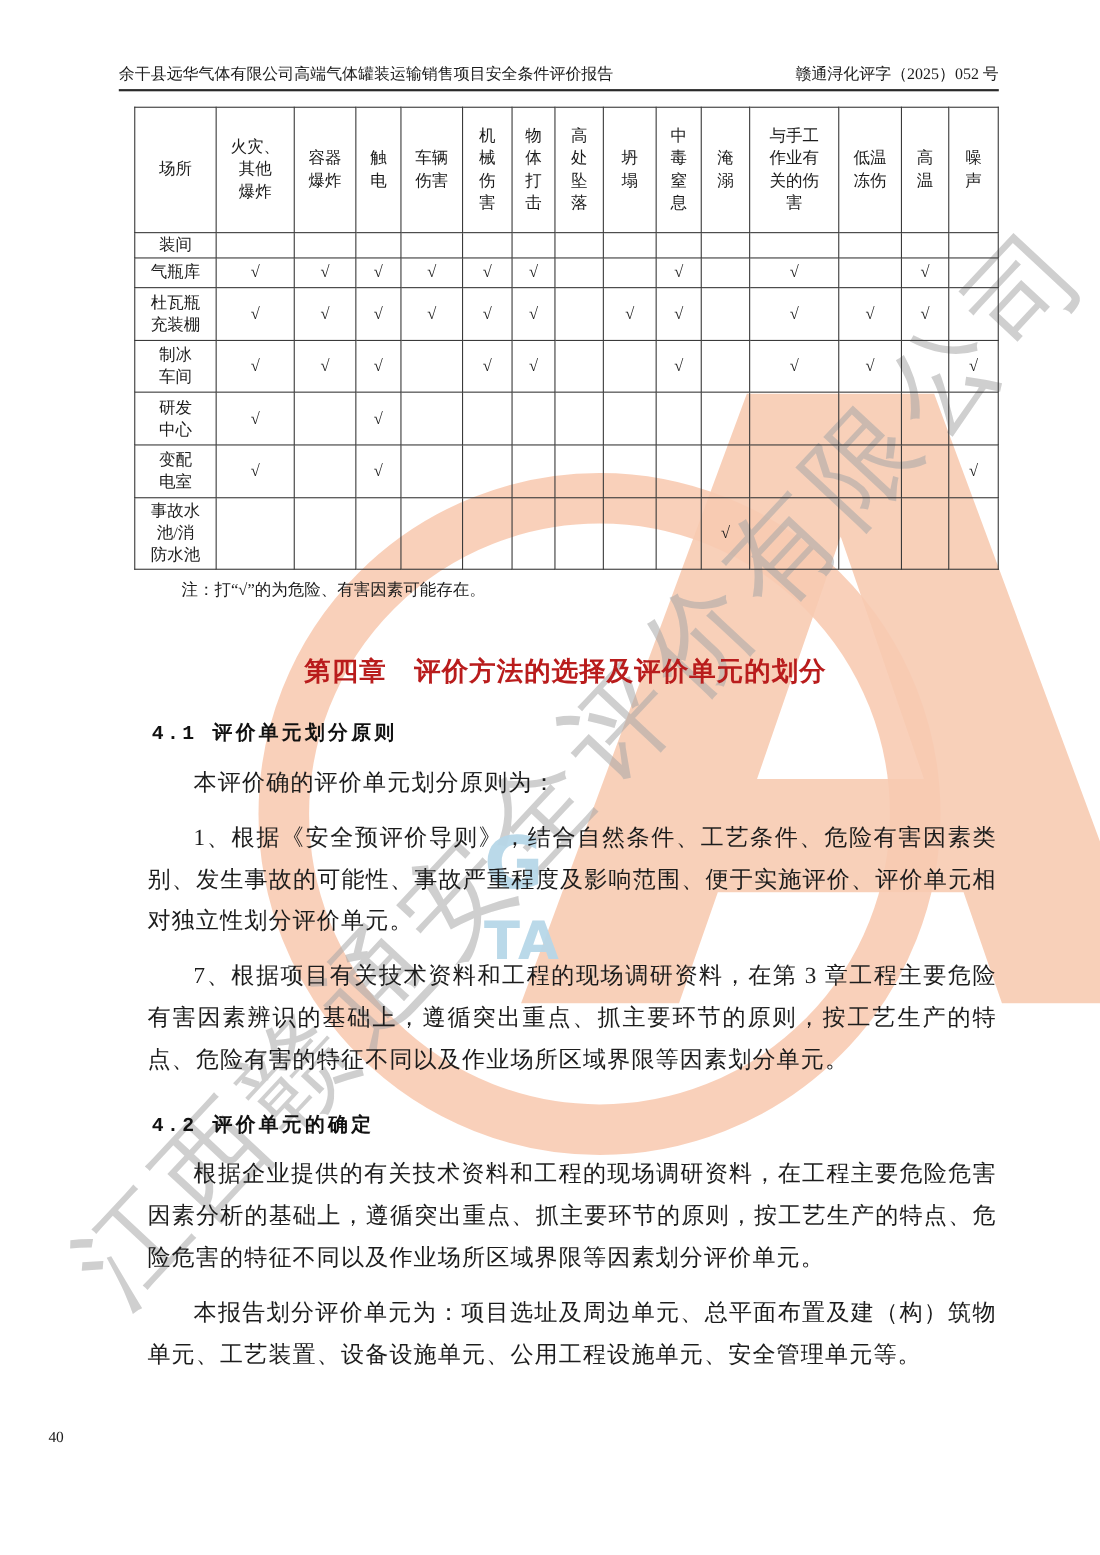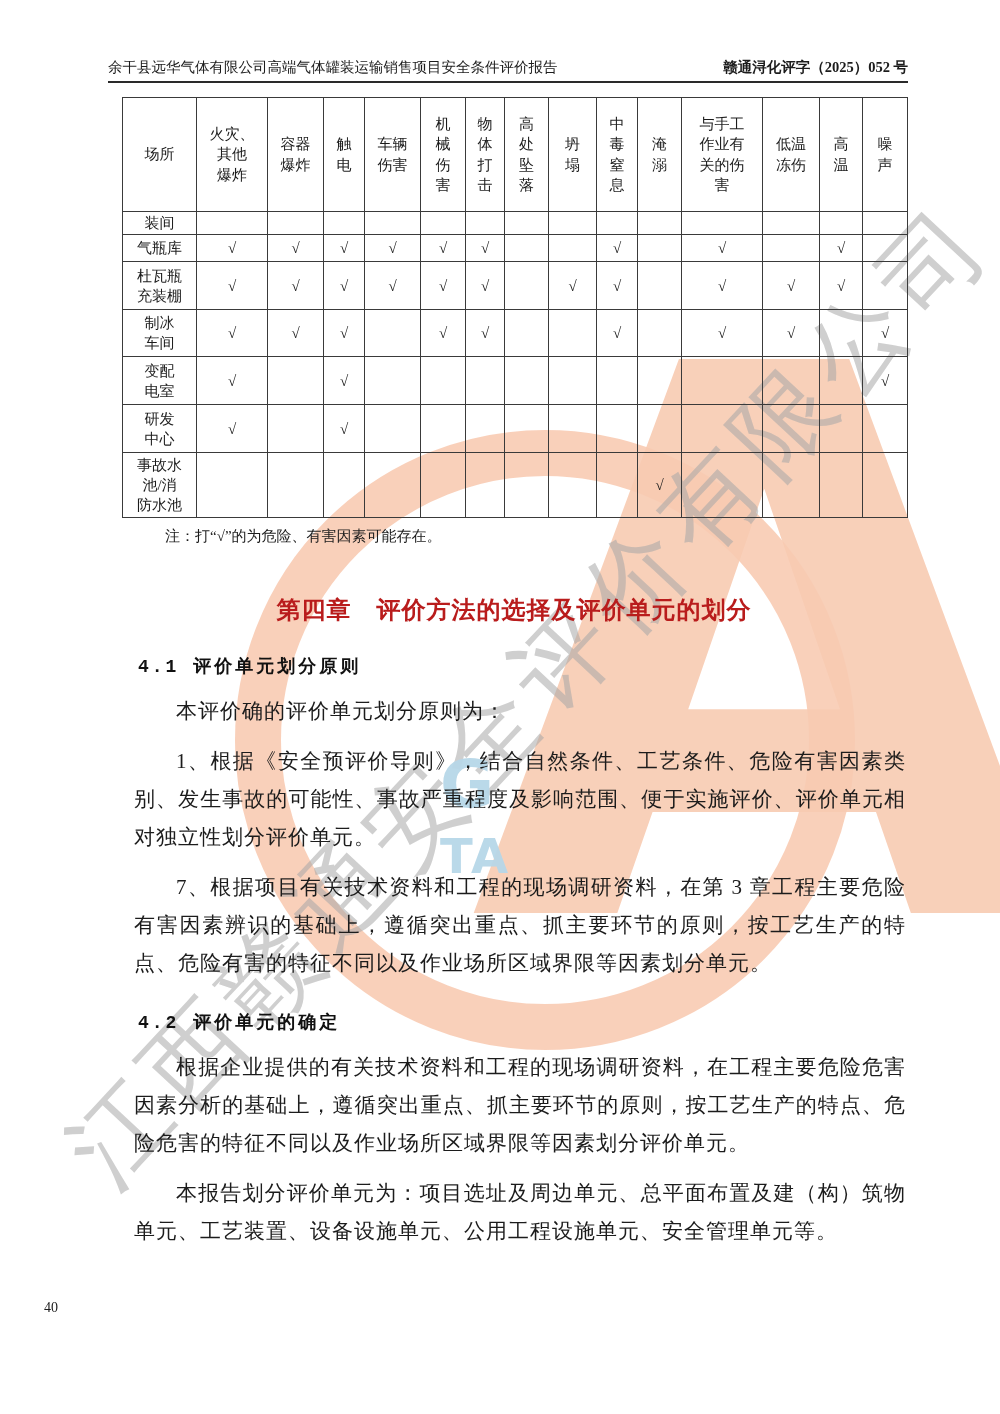--- a/index.html
+++ b/index.html
@@ -39,21 +39,21 @@
     white-space:nowrap;
   }
 
   
   .content{position:relative;z-index:1;}
   .doc-header{
     margin:0 92px 0 108px;padding-top:58px;padding-bottom:4px;
     display:flex;justify-content:space-between;align-items:flex-end;
     border-bottom:2px solid #2a2a2a;font-size:14.5px;
   }
-  .doc-header .right{font-weight:bold;}
+  .doc-header .right{font-weight:normal;}
 
   .body-block{margin:0 94px 0 122px;}
 
   table.hz{
     border-collapse:collapse;margin-top:14px;table-layout:fixed;width:785px;
   }
   table.hz th,table.hz td{
     border:1px solid #3a3a3a;text-align:center;vertical-align:middle;
     font-weight:normal;font-size:15px;line-height:1.35;padding:1px 0;
     white-space:pre-line;overflow:hidden;
@@ -233,54 +233,54 @@
               <td></td>
               <td></td>
               <td>√</td>
               <td></td>
               <td>√</td>
               <td>√</td>
               <td></td>
               <td>√</td>
             </tr>
             <tr style="height: 48px;">
+              <td>研发
+中心</td>
+              <td>√</td>
+              <td></td>
+              <td>√</td>
+              <td></td>
+              <td></td>
+              <td></td>
+              <td></td>
+              <td></td>
+              <td></td>
+              <td></td>
+              <td></td>
+              <td></td>
+              <td></td>
+              <td></td>
+            </tr>
+            <tr style="height: 48px;">
               <td>变配
 电室</td>
               <td>√</td>
               <td></td>
               <td>√</td>
               <td></td>
               <td></td>
               <td></td>
               <td></td>
               <td></td>
               <td></td>
               <td></td>
               <td></td>
               <td></td>
               <td></td>
               <td>√</td>
-            </tr>
-            <tr style="height: 48px;">
-              <td>研发
-中心</td>
-              <td>√</td>
-              <td></td>
-              <td>√</td>
-              <td></td>
-              <td></td>
-              <td></td>
-              <td></td>
-              <td></td>
-              <td></td>
-              <td></td>
-              <td></td>
-              <td></td>
-              <td></td>
-              <td></td>
             </tr>
             <tr style="height: 65px;">
               <td>事故水
 池/消
 防水池</td>
               <td></td>
               <td></td>
               <td></td>
               <td></td>
               <td></td>

